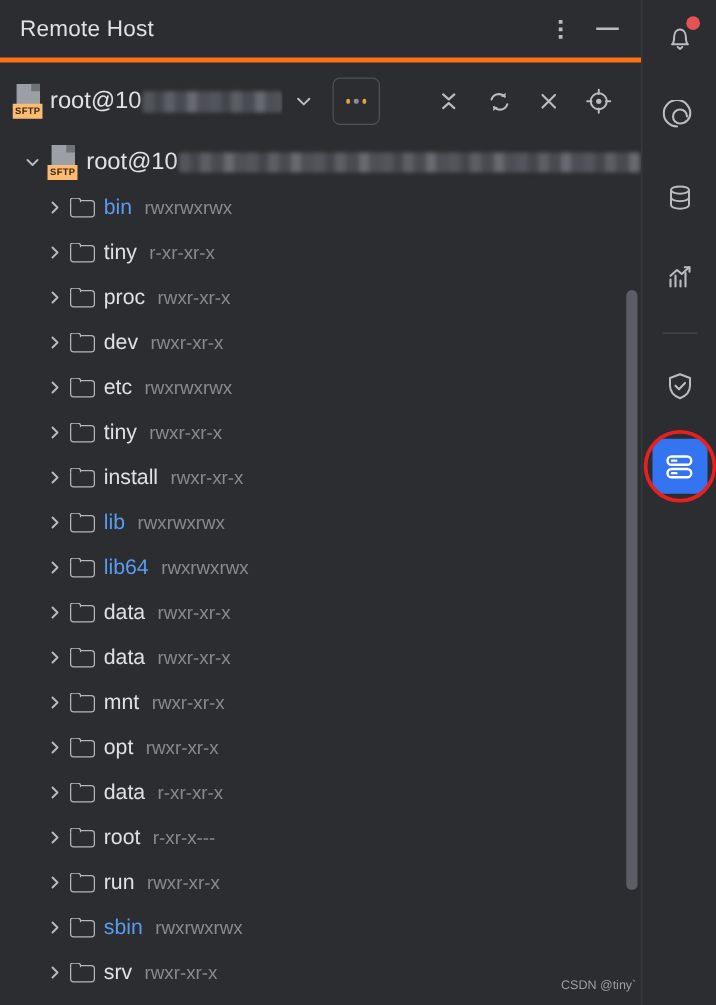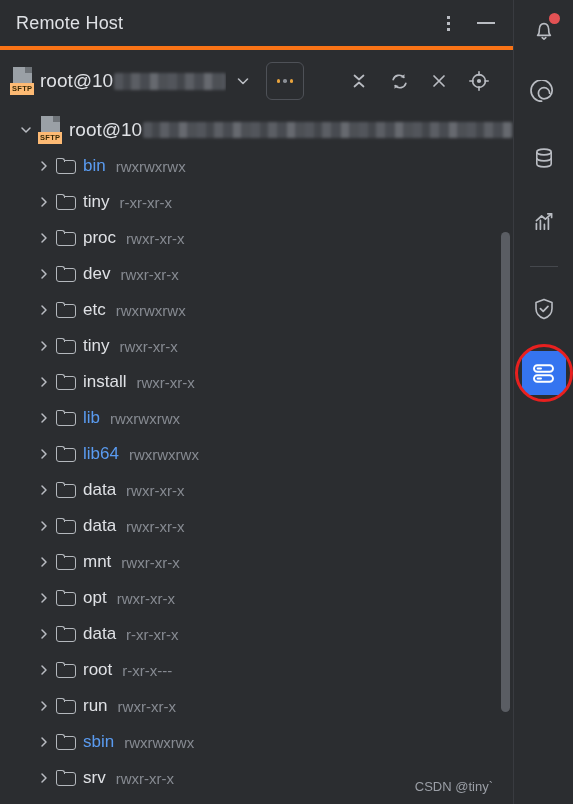--- a/index.html
+++ b/index.html
@@ -215,22 +215,22 @@
   .thumb {
     position: absolute;
     left: 0; top: 8px;
     width: 9px; height: 480px;
     background: #5a5d63;
     border-radius: 5px;
   }
 
   .watermark {
     position: absolute;
-    right: 20px; bottom: 10px;
-    font-size: 13px;
+    right: 4px; bottom: 10px;
+    font-size: 10px;
     color: #9b9fa6;
     white-space: nowrap;
   }
 
   
   .stripe {
     width: 60px; height: 804px;
     background: #2b2d30;
     border-left: 1px solid #393b40;
     display: flex;

